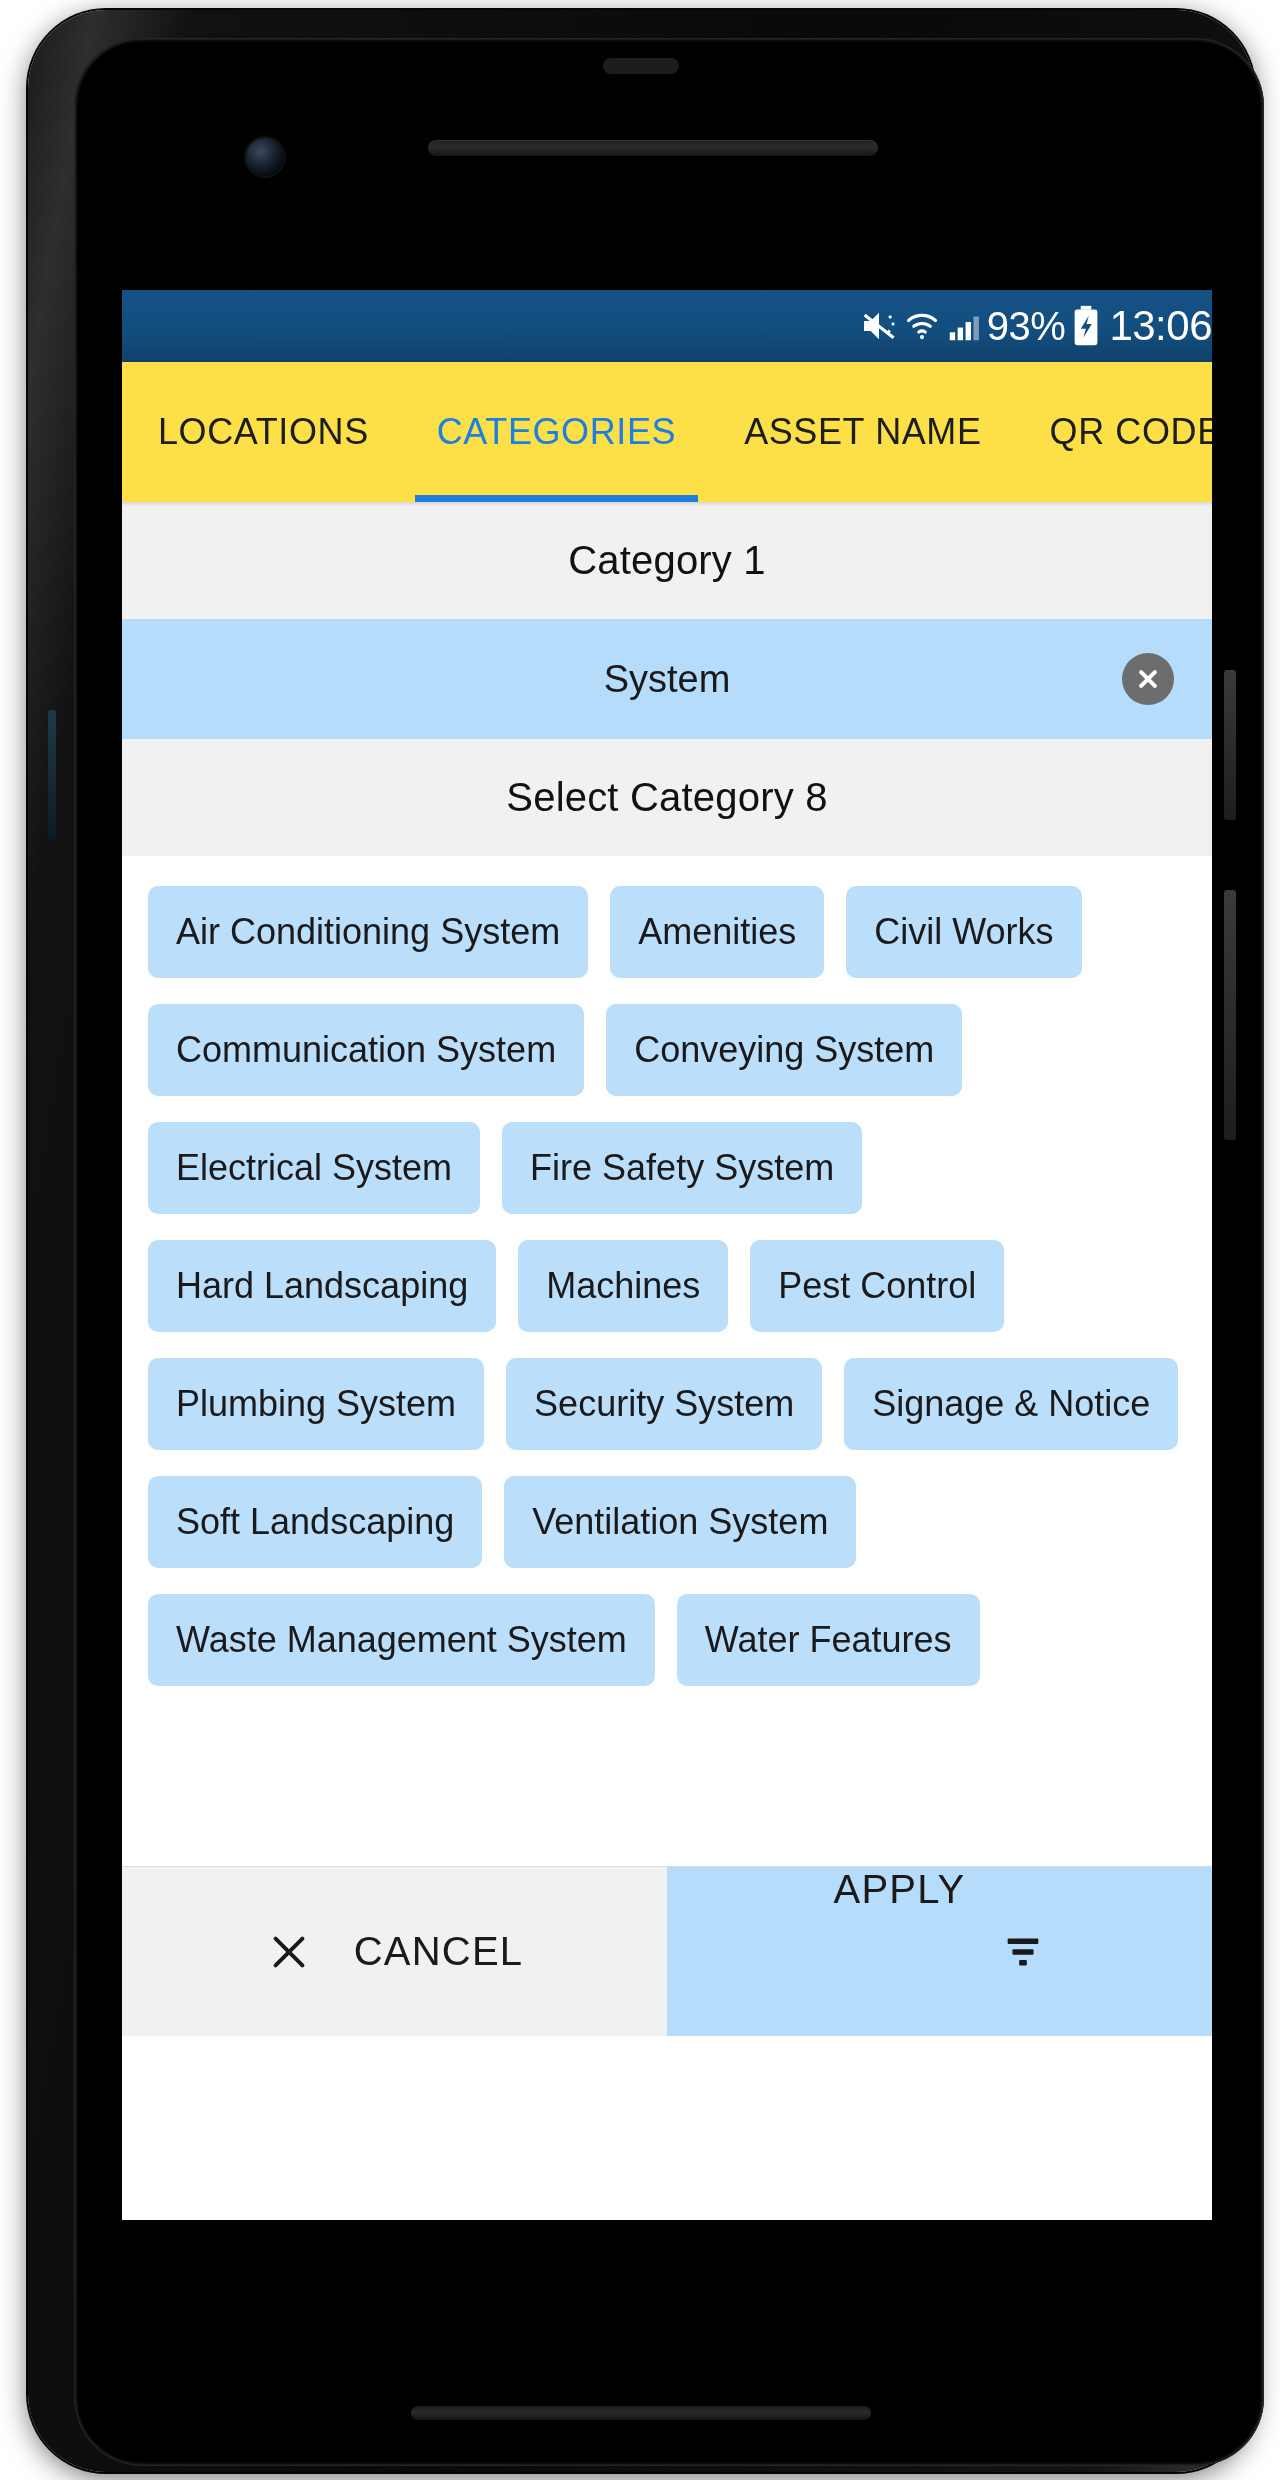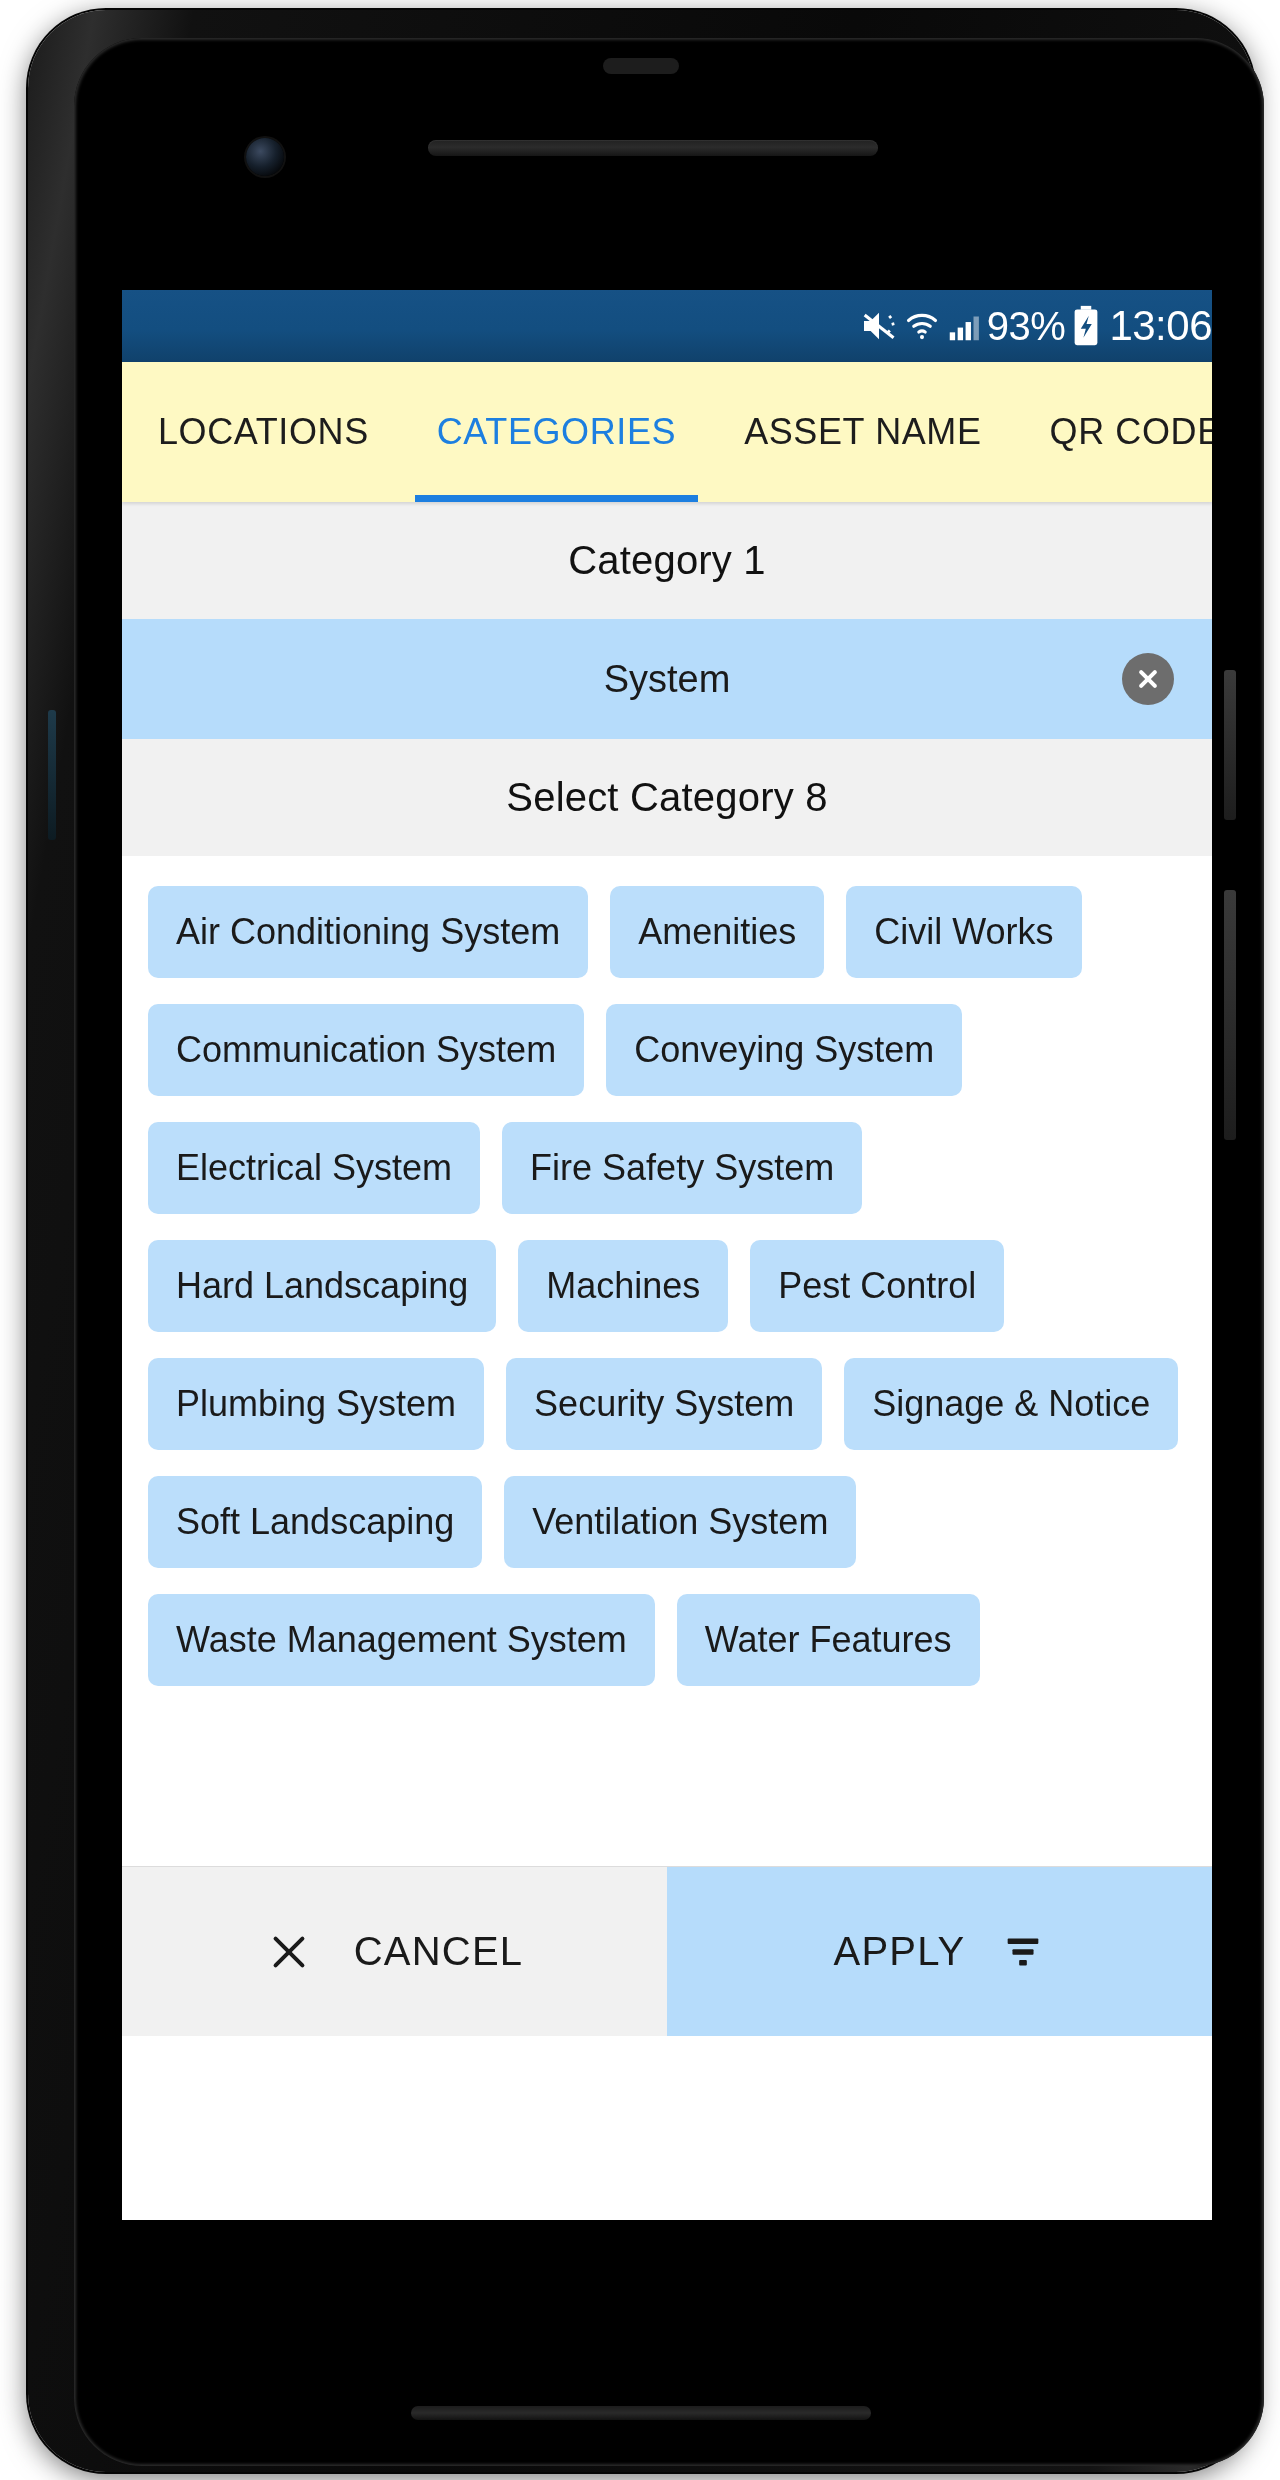--- a/index.html
+++ b/index.html
@@ -108,21 +108,21 @@
     font-size: 40px;
     font-weight: 500;
     letter-spacing: -0.5px;
     line-height: 1;
   }
   #status-time { font-size: 42px; margin-left: 2px; }
 
   
   #tab-bar {
     height: 140px;
-    background: #fef9c3;
+    background: #fde047;
     display: flex;
     align-items: flex-start;
     position: relative;
     overflow: hidden;
     box-shadow: 0 2px 3px rgba(0,0,0,0.12);
   }
   .tab {
     flex: 0 0 auto;
     height: 140px;
     display: flex;
@@ -218,21 +218,20 @@
     background: #f1f1f1;
     display: flex;
     align-items: center;
     justify-content: center;
     gap: 42px;
   }
   #apply-button {
     flex: 1 1 0;
     background: #b6dcfb;
     display: flex;
-    align-items: center;
     justify-content: center;
     gap: 34px;
   }
   .action-label {
     font-size: 40px;
     letter-spacing: 1.2px;
     color: #1a1a1a;
   }
   .action-icon { display: flex; align-items: center; justify-content: center; }
 </style>

